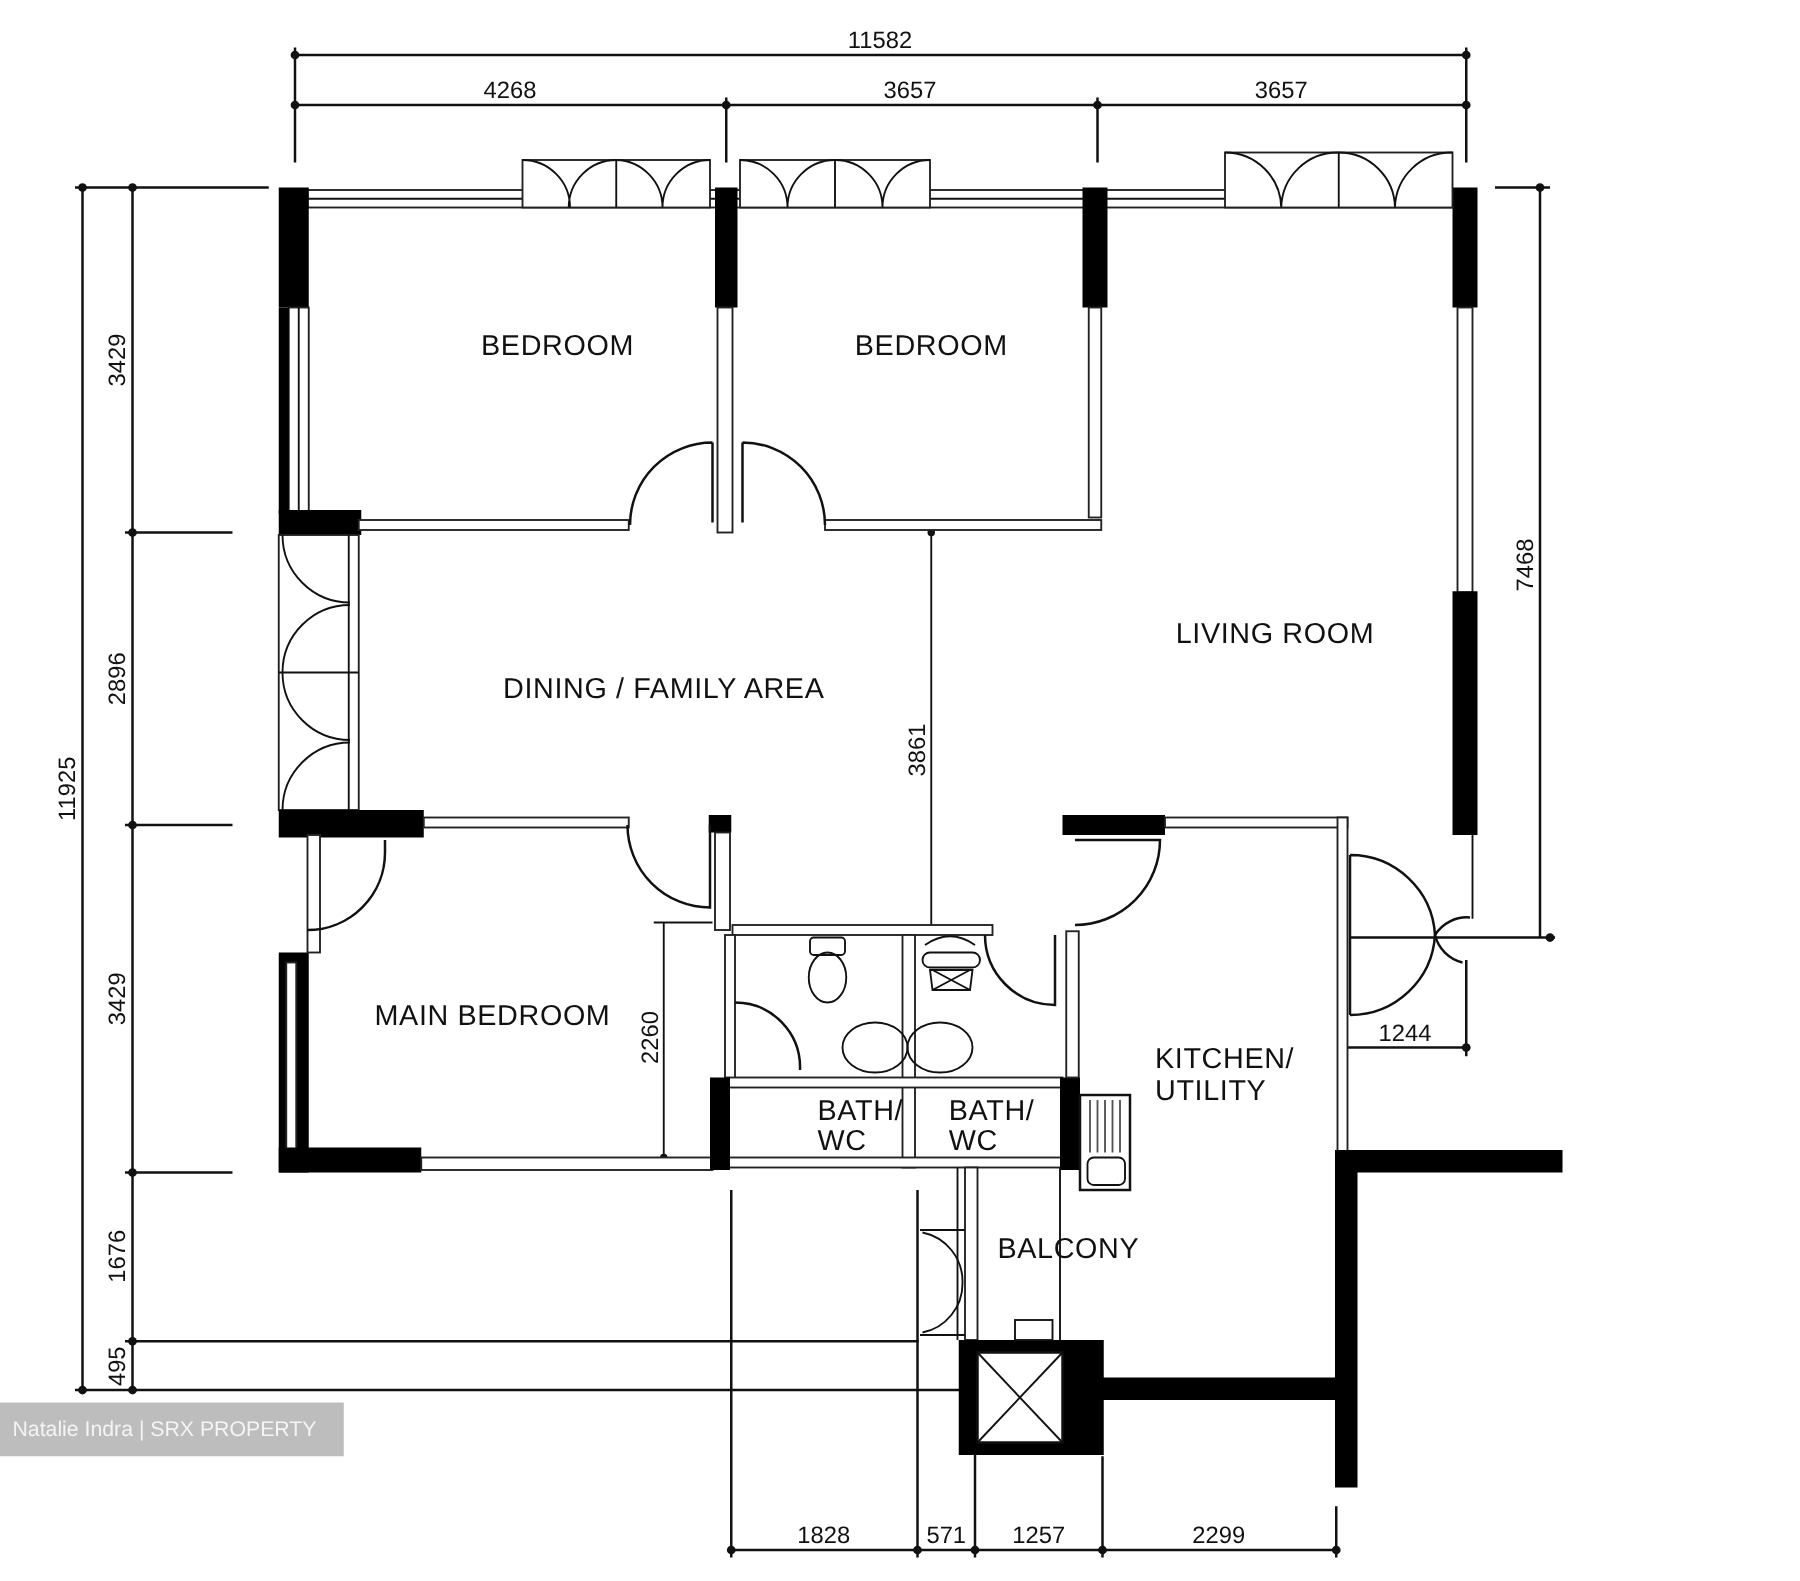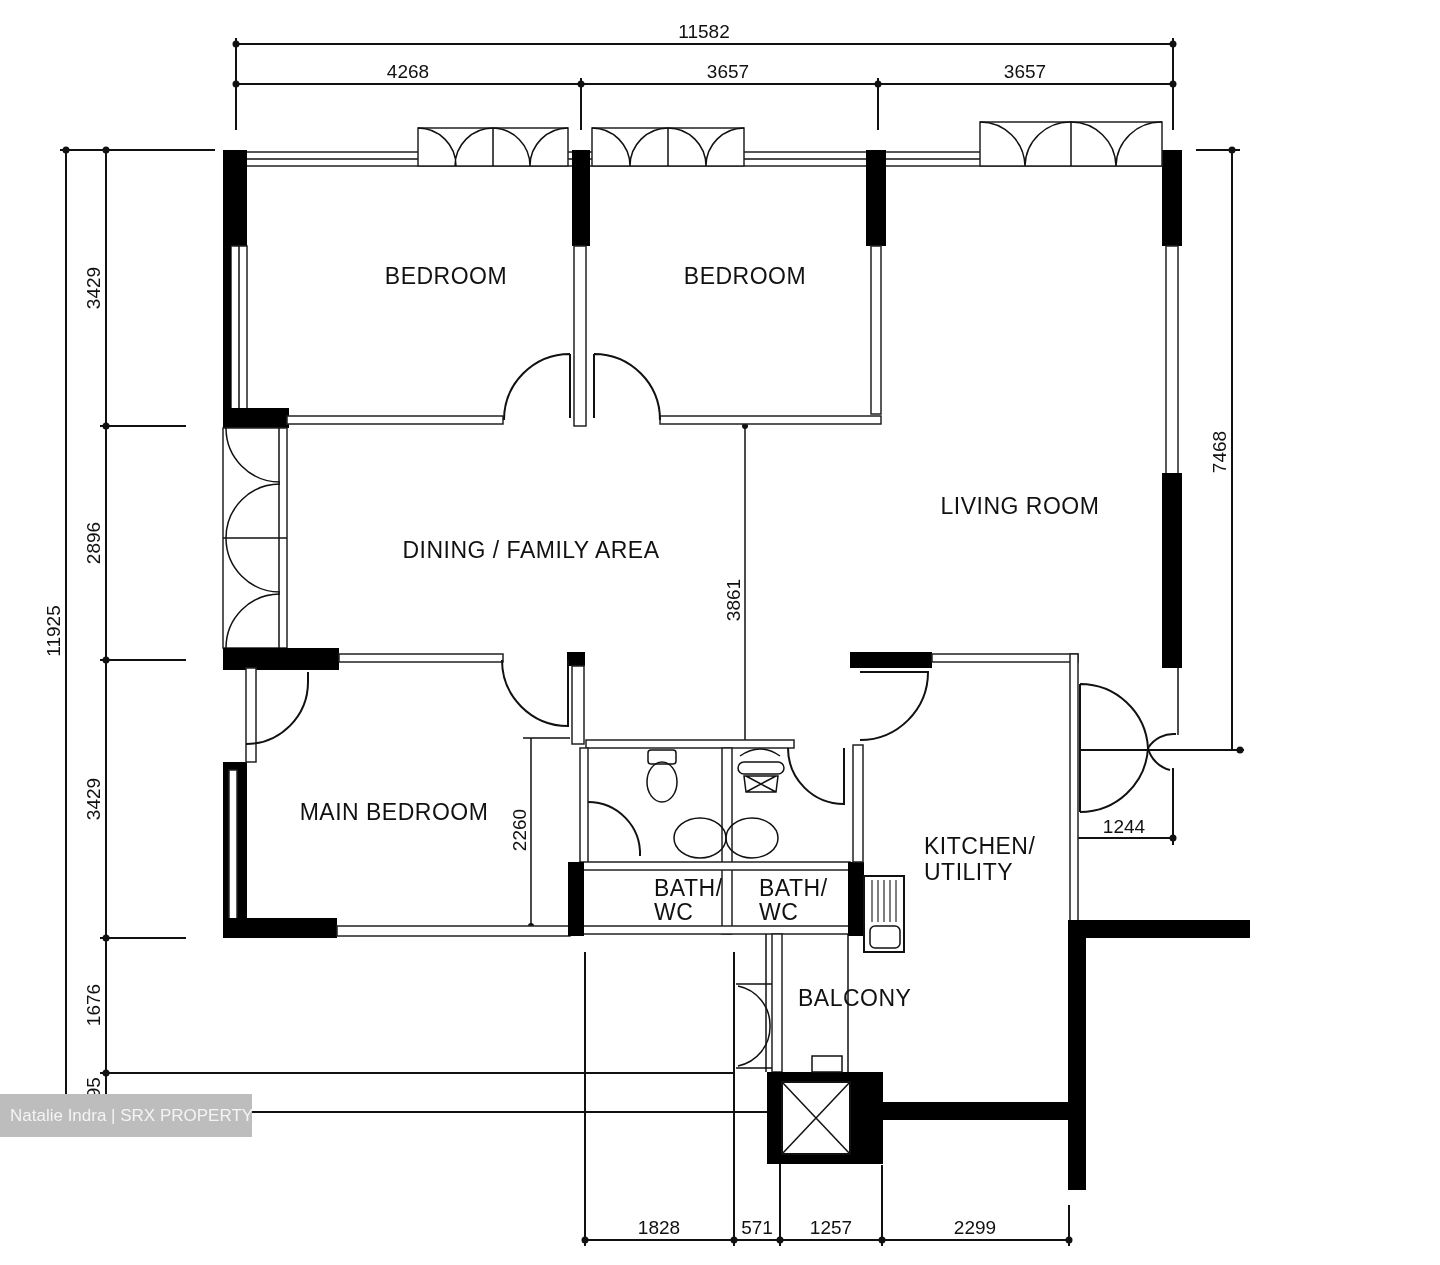--- a/index.html
+++ b/index.html
@@ -7,21 +7,21 @@
     #plan { position: absolute; left: 0; top: 0; width: 1440px; height: 1265px; }
     .room-label { font-family: "Liberation Sans", sans-serif; font-size: 23px; fill: #111; letter-spacing: 0.5px; transform-box: fill-box; }
     .dim-label { font-family: "Liberation Sans", sans-serif; font-size: 19px; fill: #111; }
     .wall { fill: #000; }
     .thin { stroke: #111; stroke-width: 2; fill: none; }
     .thin1 { stroke: #111; stroke-width: 1.5; fill: none; }
     .glass { stroke: #222; stroke-width: 1.5; fill: #fff; }
     .dimline { stroke: #111; stroke-width: 2; fill: none; }
     .tick { fill: #111; }
     .watermark {
-      position: absolute; left: 0; top: 1094px; width: 252px; height: 43px;
+      position: absolute; left: 0; top: 1122px; width: 275px; height: 43px;
       background: #bdbdbd; color: #f4f4f4; font-size: 17px; line-height: 43px;
       padding-left: 10px; box-sizing: border-box; white-space: nowrap;
     }
   </style>
 </head>
 <body>
 
 <svg id="plan" viewBox="0 0 1440 1265" xmlns="http://www.w3.org/2000/svg">
 
   <g>

